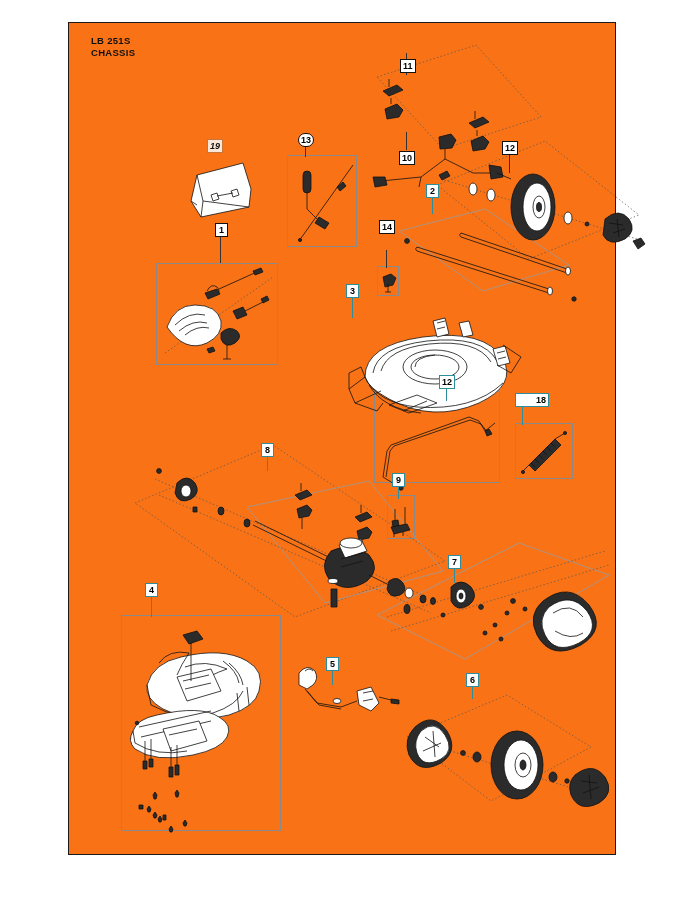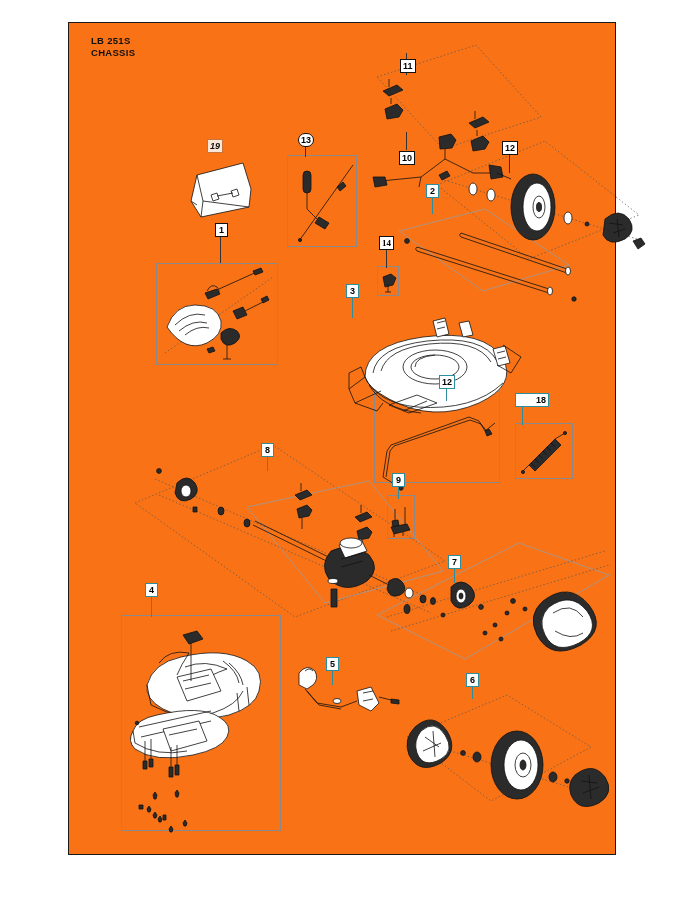--- a/index.html
+++ b/index.html
@@ -412,21 +412,21 @@
 
   <div class="lead dark" style="left:236px;top:124px;height:10px;"></div>
   <div class="tag plain" style="left:229px;top:110px;border-radius:7px;">13</div>
 
   <div class="tag orange" style="left:138px;top:116px;">19</div>
 
   <div class="lead" style="left:363px;top:175px;height:16px;"></div>
   <div class="tag teal" style="left:357px;top:161px;">2</div>
 
   <div class="lead dark" style="left:317px;top:227px;height:18px;"></div>
-  <div class="tag plain" style="left:310px;top:213px;font-family:Liberation Serif, serif;">14</div>
+  <div class="tag plain" style="left:310px;top:197px;">14</div>
 
   <div class="lead dark" style="left:151px;top:214px;height:26px;"></div>
   <div class="tag plain" style="left:146px;top:200px;">1</div>
 
   <div class="lead" style="left:283px;top:275px;height:20px;"></div>
   <div class="tag teal" style="left:277px;top:261px;">3</div>
 
   <div class="lead" style="left:377px;top:366px;height:12px;"></div>
   <div class="tag teal" style="left:370px;top:352px;">12</div>
 

